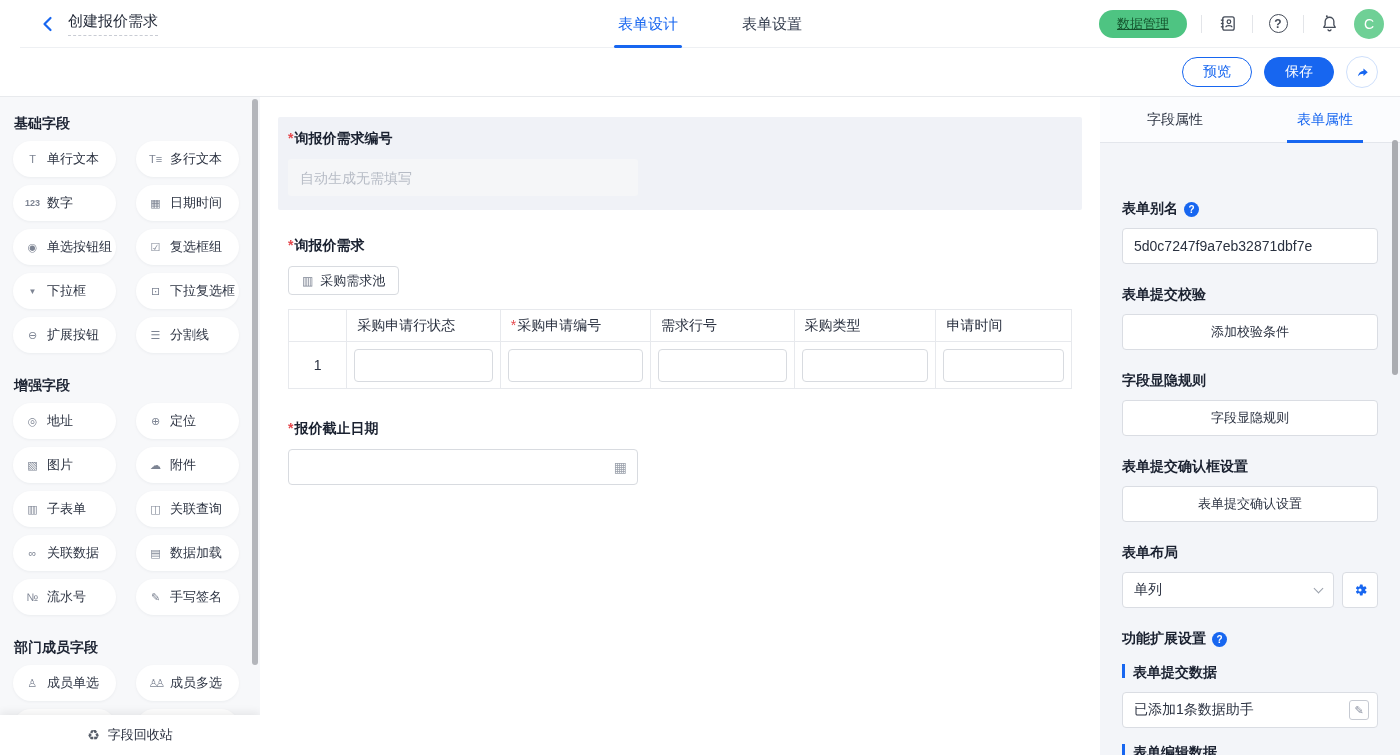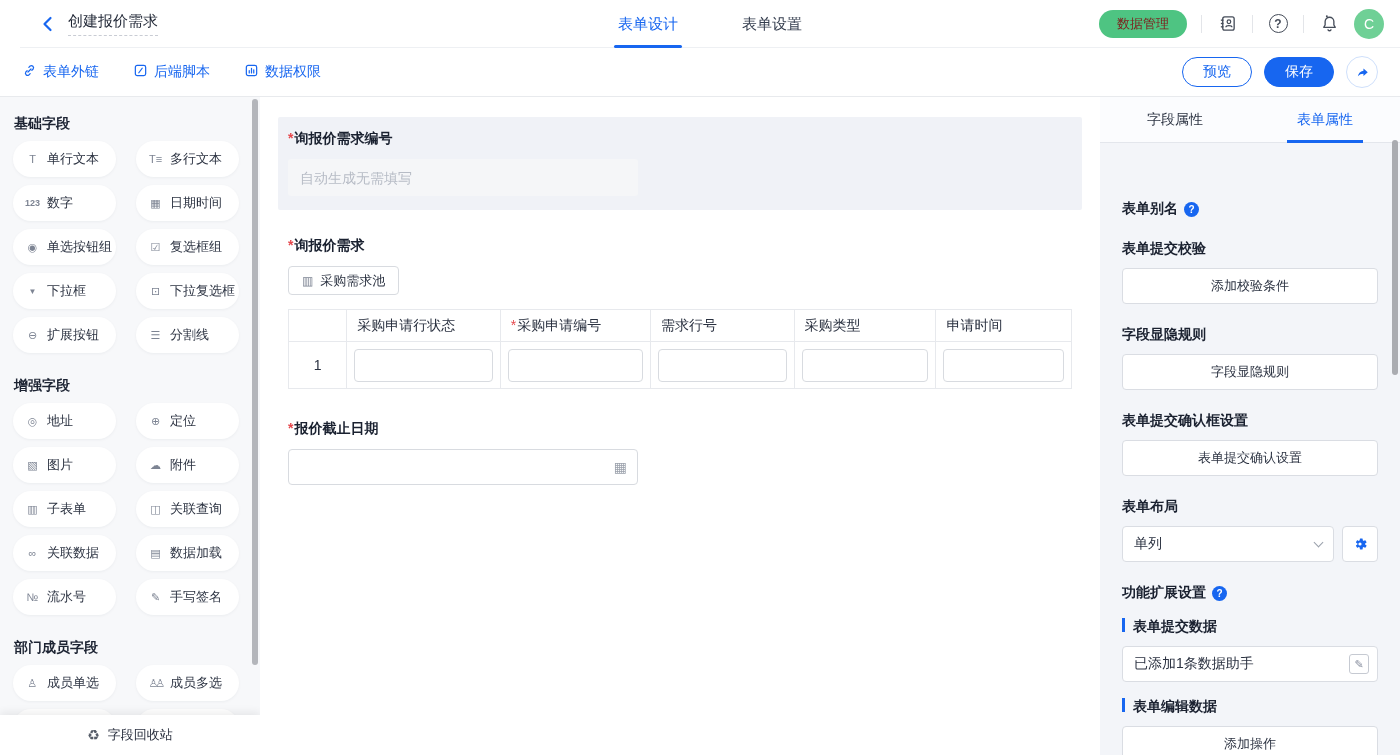--- a/index.html
+++ b/index.html
@@ -8,21 +8,21 @@
 
   
   .hdr { height:48px; background:#fff; border-bottom:1px solid #eef0f3; display:flex; align-items:center; padding:0 16px; position:relative;margin-left:20px; }
   .back { width:24px; height:24px; display:flex; align-items:center; justify-content:center; cursor:pointer; }
   .hdr-title { margin-left:8px; font-size:15px; color:#1d2433; padding-bottom:4px; border-bottom:1px dashed #c9ccd4; }
   .h-tabs { position:absolute; left:50%; top:0; transform:translateX(-50%); height:48px; display:flex; }
   .h-tab { margin:0 32px; height:48px; display:flex; align-items:center; font-size:15px; color:#333c4d; cursor:pointer; position:relative; }
   .h-tab.active { color:#1766f0; }
   .h-tab.active::after { content:""; position:absolute; left:-4px; right:-4px; bottom:0; height:3px; background:#1766f0; border-radius:2px; }
   .hdr-right { margin-left:auto; display:flex; align-items:center; gap:14px; }
-  .pill-green { height:28px; padding:0 18px; border-radius:15px; background:#4ec482; color:#7f1d1d; font-size:13px; display:flex; align-items:center; border:none; cursor:pointer; }
+  .pill-green { height:28px; padding:0 18px; border-radius:15px; background:#4ec482; color:#14532d; font-size:13px; display:flex; align-items:center; border:none; cursor:pointer;text-decoration:underline; }
   .vdiv { width:1px; height:18px; background:#e3e5e9; }
   .hicon { width:22px; height:22px; display:flex; align-items:center; justify-content:center; cursor:pointer; }
   .help-ring { width:19px; height:19px; border:1.5px solid #454c59; border-radius:50%; color:#454c59; font-size:12px; font-weight:bold; display:flex; align-items:center; justify-content:center; }
   .avatar { width:30px; height:30px; border-radius:50%; background:#6fd096; color:#fff; font-size:14px; display:flex; align-items:center; justify-content:center; cursor:pointer; }
 
   
   .subbar { height:49px; background:#fff; border-bottom:1px solid #e8eaed; display:flex; align-items:center; padding:0 22px; }
   .sb-links { display:flex; align-items:center; gap:34px; }
   .sb-link { display:flex; align-items:center; gap:6px; color:#1766f0; font-size:14px; cursor:pointer; }
   .subbar-right { margin-left:auto; display:flex; align-items:center; gap:12px; }
@@ -132,42 +132,20 @@
           <path d="M10 3.4 a4.6 4.6 0 0 0 -4.6 4.6 v3.6 l-1.5 2.4 h12.2 l-1.5 -2.4 v-3.6 A4.6 4.6 0 0 0 10 3.4z" fill="none" stroke="#454c59" stroke-width="1.4" stroke-linejoin="round"></path>
           <path d="M8.4 16 a1.6 1.6 0 0 0 3.2 0" fill="none" stroke="#454c59" stroke-width="1.4"></path>
           <circle cx="7.2" cy="2.4" r="1" fill="#454c59"></circle>
         </svg>
     </div>
     <div class="avatar">C</div>
   </div>
 </div>
 
 <div class="subbar">
-  <div class="sb-links">
-    <div class="sb-link">
-      <span><svg width="15" height="15" viewBox="0 0 16 16">
-            <path d="M6.4 9.6 L9.6 6.4 M7.3 4.6 l1.4-1.4 a2.3 2.3 0 0 1 3.2 3.2 L10.5 7.8 M5.5 8.2 l-1.4 1.4 a2.3 2.3 0 0 0 3.2 3.2 l1.4-1.4" fill="none" stroke="#1766f0" stroke-width="1.3" stroke-linecap="round"></path>
-          </svg></span>
-      <span>表单外链</span>
-    </div>
-    <div class="sb-link">
-      <span><svg width="15" height="15" viewBox="0 0 16 16">
-            <rect x="2.5" y="2.5" width="11" height="11" rx="2" fill="none" stroke="#1766f0" stroke-width="1.3"></rect>
-            <path d="M9.8 5.6 L6.2 10.4" stroke="#1766f0" stroke-width="1.3" stroke-linecap="round"></path>
-          </svg></span>
-      <span>后端脚本</span>
-    </div>
-    <div class="sb-link">
-      <span><svg width="15" height="15" viewBox="0 0 16 16">
-            <rect x="2.5" y="2.5" width="11" height="11" rx="2" fill="none" stroke="#1766f0" stroke-width="1.3"></rect>
-            <path d="M5.6 10.6 v-2.4 M8 10.6 v-5 M10.4 10.6 v-3.4" stroke="#1766f0" stroke-width="1.3" stroke-linecap="round"></path>
-          </svg></span>
-      <span>数据权限</span>
-    </div>
-  </div>
   <div class="subbar-right">
     <button class="btn-preview">预览</button>
     <button class="btn-save">保存</button>
     <div class="btn-share">
       <svg width="15" height="15" viewBox="0 0 16 16">
           <path d="M9 3.6 L9 6.2 C5.2 6.8 3.6 9.4 3.1 12 C4.7 10.1 6.6 9.3 9 9.3 L9 11.8 L13.6 7.7 Z" fill="#1766f0"></path>
         </svg>
     </div>
   </div>
 </div>
@@ -364,20 +342,21 @@
       <div class="p-tab active">
           <span>表单属性</span>
         </div>
     </div>
 
     <div class="p-body">
       <div class="p-label">
         <span>表单别名</span>
         <span class="help-dot">?</span>
       </div>
+      <input class="p-input" value="5d0c7247f9a7eb32871dbf7e" style="">
 
       <div class="p-sec">
         <div class="p-label">表单提交校验</div>
         <button class="p-btn">添加校验条件</button>
       </div>
 
       <div class="p-sec">
         <div class="p-label">字段显隐规则</div>
         <button class="p-btn">字段显隐规则</button>
       </div>

